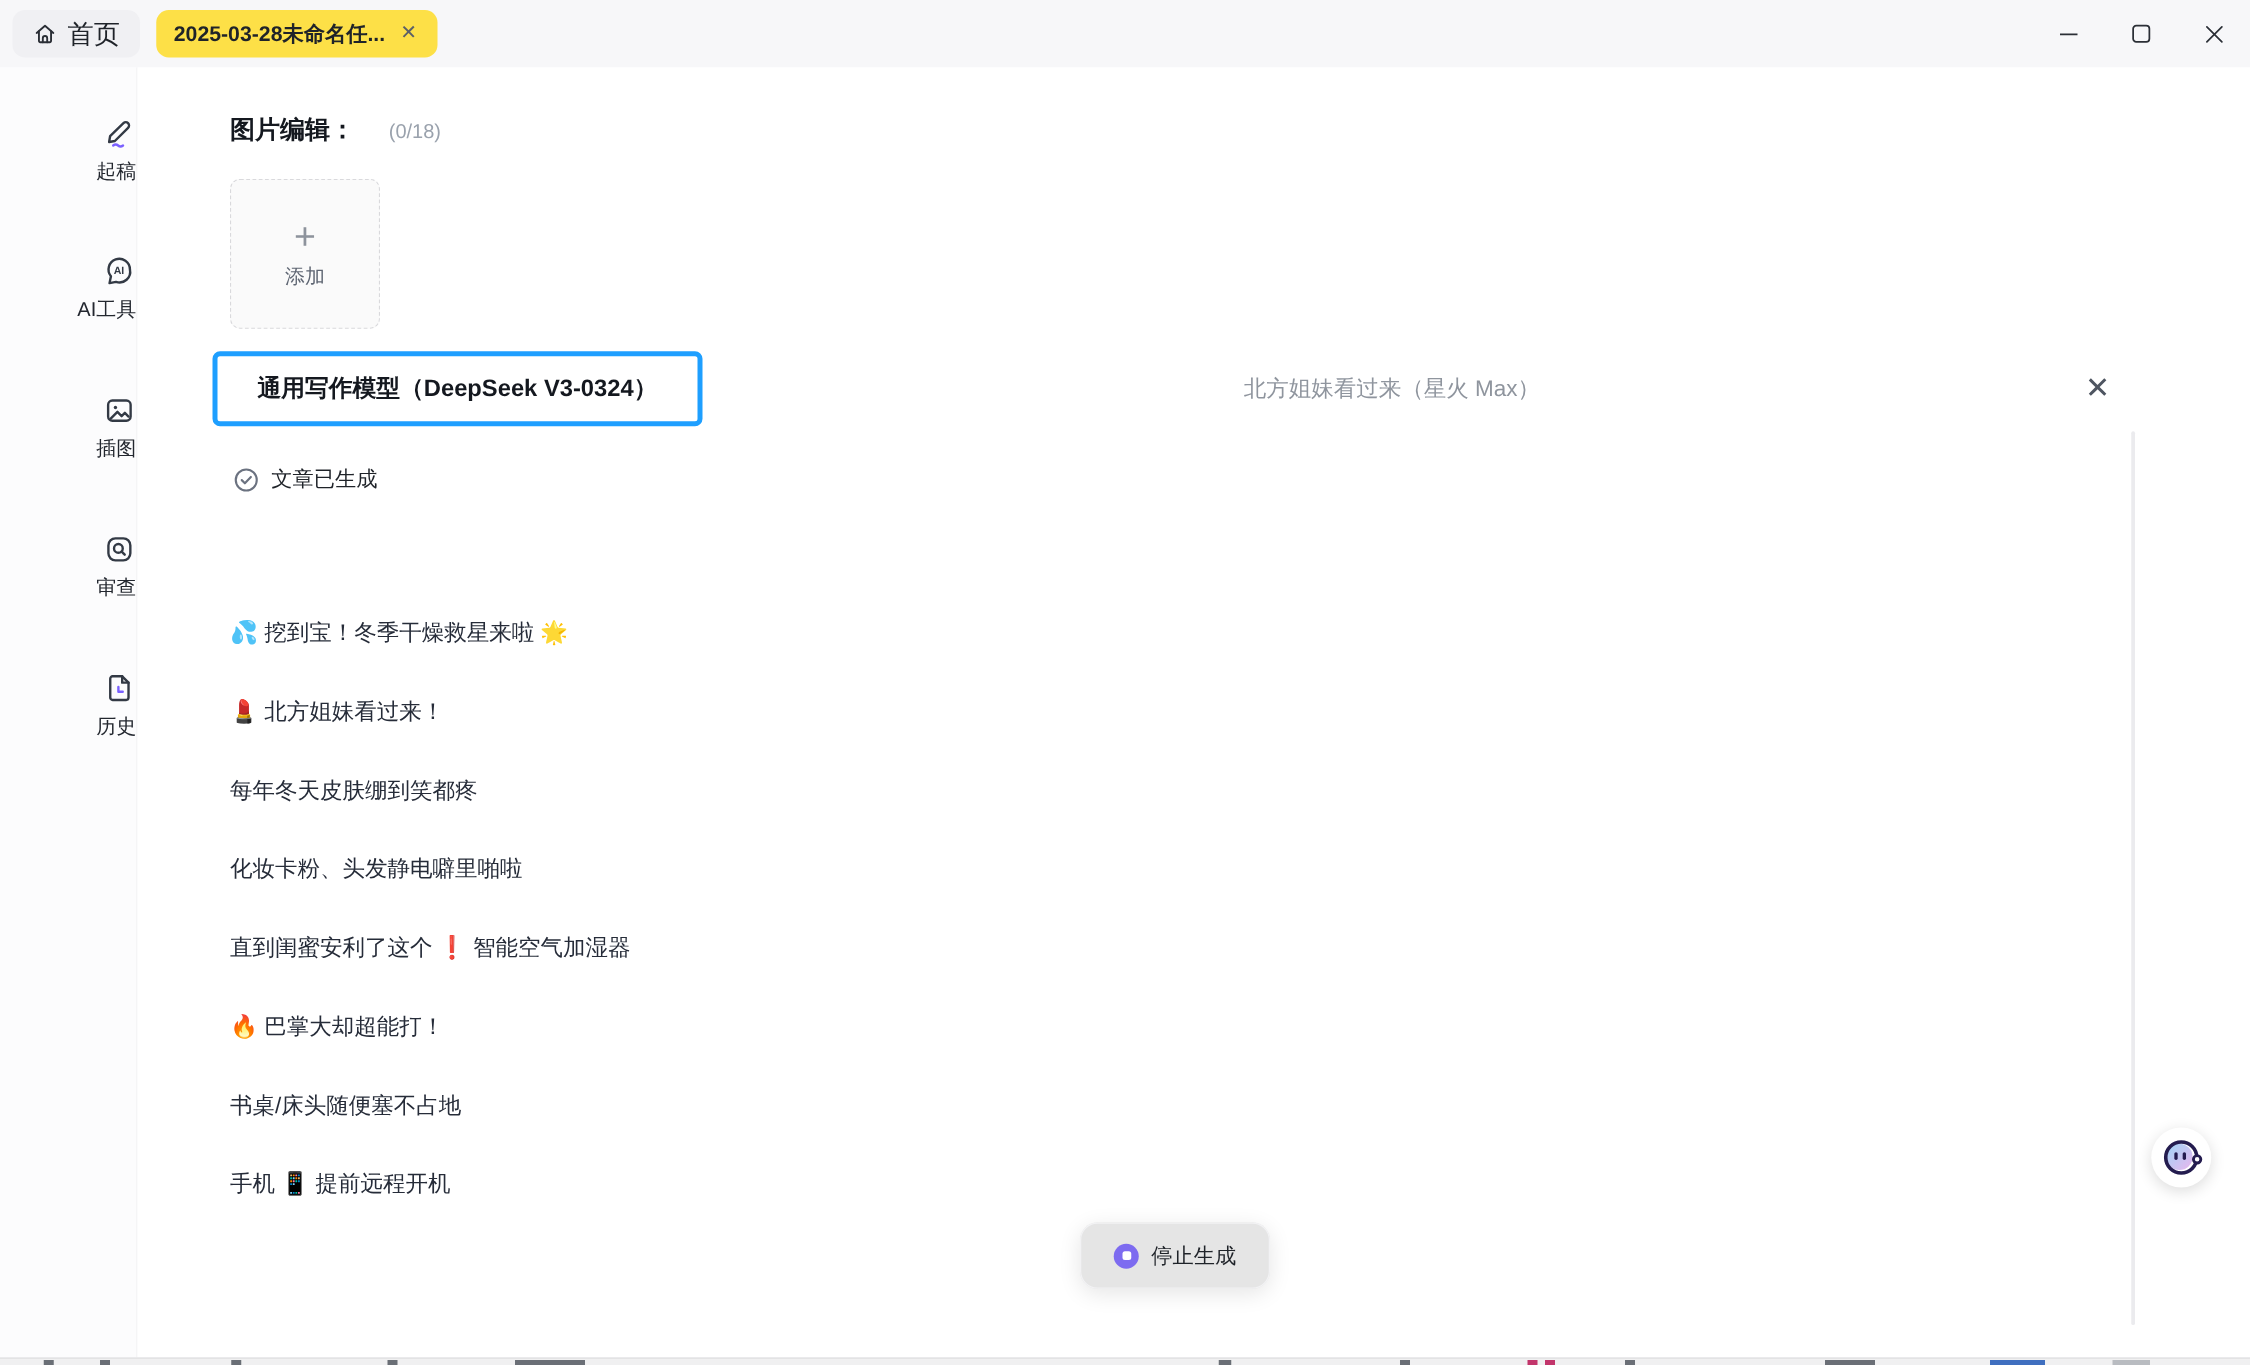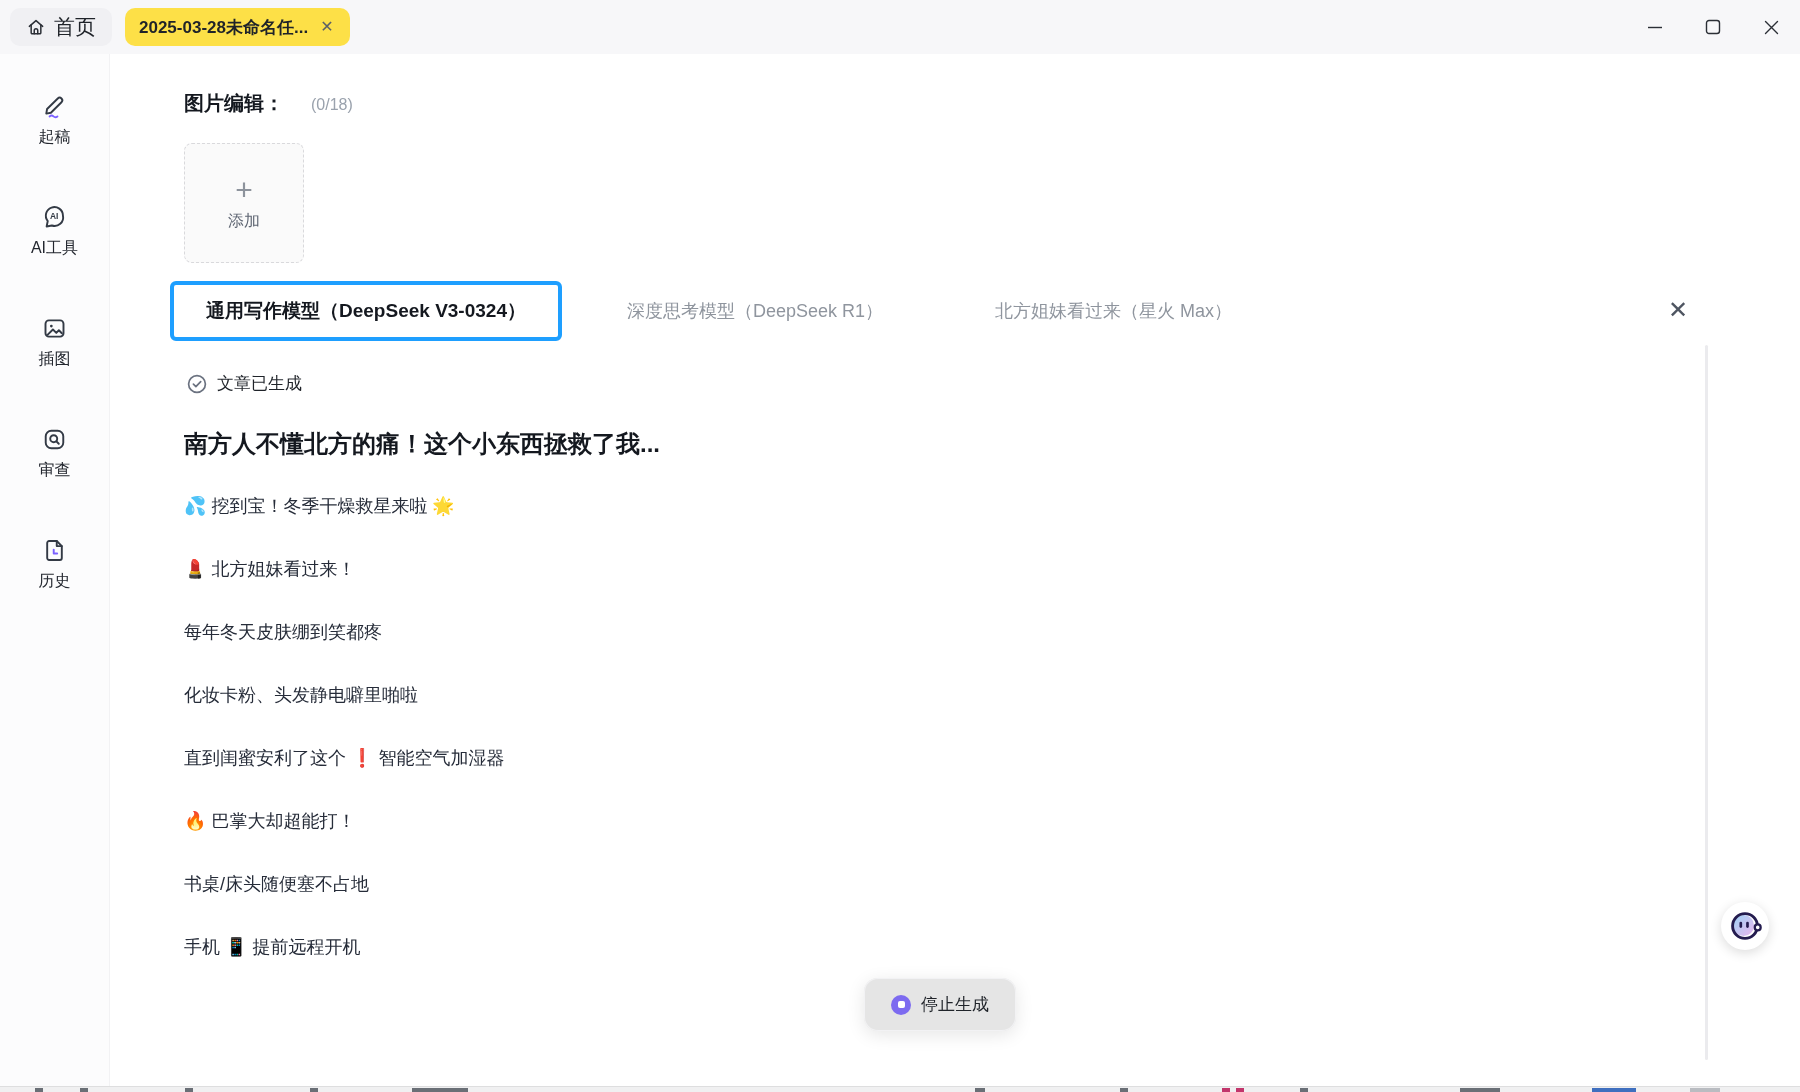--- a/index.html
+++ b/index.html
@@ -16,21 +16,21 @@
     background:#fde047; border-radius:10px; display:flex; align-items:center; gap:10px;
     font-size:17px; font-weight:600; color:#1f2329; }
   .doc-tab .tab-close { font-weight:400; font-size:16px; color:#5b6068; line-height:1; padding:2px; }
   .win-controls { position:absolute; right:0; top:0; height:54px; display:flex; }
   .win-btn { width:58px; height:54px; display:flex; align-items:center; justify-content:center; color:#2b2f36; }
 
   
   .sidebar { position:absolute; left:0; top:54px; width:110px; height:1032px;
     background:#fcfcfd; border-right:1px solid #f2f2f4; display:flex; flex-direction:column;
     align-items:center; padding-top:39px; gap:57px; }
-  .side-item { width:100%; height:54px; display:flex; flex-direction:column; align-items:center; gap:7px; }
+  .side-item { width:100%; height:54px; display:flex; flex-direction:column; align-items:flex-end; gap:7px; }
   .side-item .lbl { font-size:16px; color:#23272f; }
 
   
   .main { position:absolute; left:110px; top:54px; width:1690px; height:1032px; background:#fff; }
 
   .pic-head { position:absolute; left:74px; top:36px; display:flex; align-items:baseline; gap:27px; }
   .pic-head .t { font-size:20px; font-weight:700; color:#14181f; }
   .pic-head .c { font-size:16px; color:#9aa2ad; }
 
   .add-box { position:absolute; left:74px; top:89px; width:120px; height:120px;
@@ -177,42 +177,38 @@
     </div>
 
     <div class="add-box">
       <span class="plus">+</span>
       <span class="al">添加</span>
     </div>
 
     <div class="model-tab-active">
       <span>通用写作模型（DeepSeek V3-0324）</span>
     </div>
-    <div class="model-tab mt2">
-      <span>深度思考模型（DeepSeek R1）</span>
-    </div>
     <div class="model-tab mt3">
       <span>北方姐妹看过来（星火 Max）</span>
     </div>
     <div class="panel-close">✕</div>
 
     <div class="status-row">
       <span>
         <svg width="22" height="22" viewBox="0 0 22 22" fill="none" stroke="#6b7280" stroke-width="1.7" stroke-linecap="round" stroke-linejoin="round">
           <circle cx="11" cy="11" r="8.4"></circle>
           <path d="M7.4 11.1l2.5 2.5 4.8-5"></path>
         </svg>
       </span>
       <span>文章已生成</span>
     </div>
 
 
     <div class="scroll-track"></div>
 
-    <div class="article-title">南方人不懂北方的痛！这个小东西拯救了我...</div>
     <div class="para" style="top:437px">💦 挖到宝！冬季干燥救星来啦 🌟</div>
     <div class="para" style="top:500px">💄 北方姐妹看过来！</div>
     <div class="para" style="top:563px">每年冬天皮肤绷到笑都疼</div>
     <div class="para" style="top:626px">化妆卡粉、头发静电噼里啪啦</div>
     <div class="para" style="top:689px">直到闺蜜安利了这个 ❗ 智能空气加湿器</div>
     <div class="para" style="top:752px">🔥 巴掌大却超能打！</div>
     <div class="para" style="top:815px">书桌/床头随便塞不占地</div>
     <div class="para" style="top:878px">手机 📱 提前远程开机</div>
 
     <div class="stop-btn">

